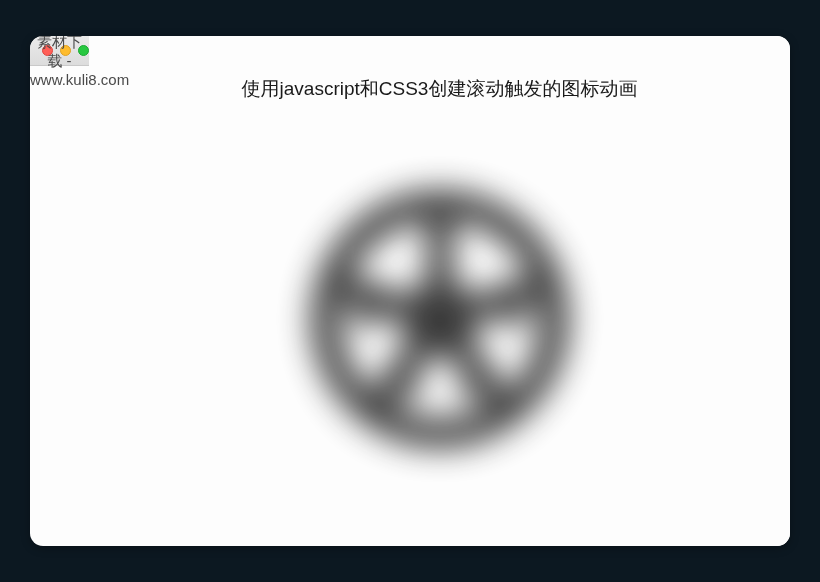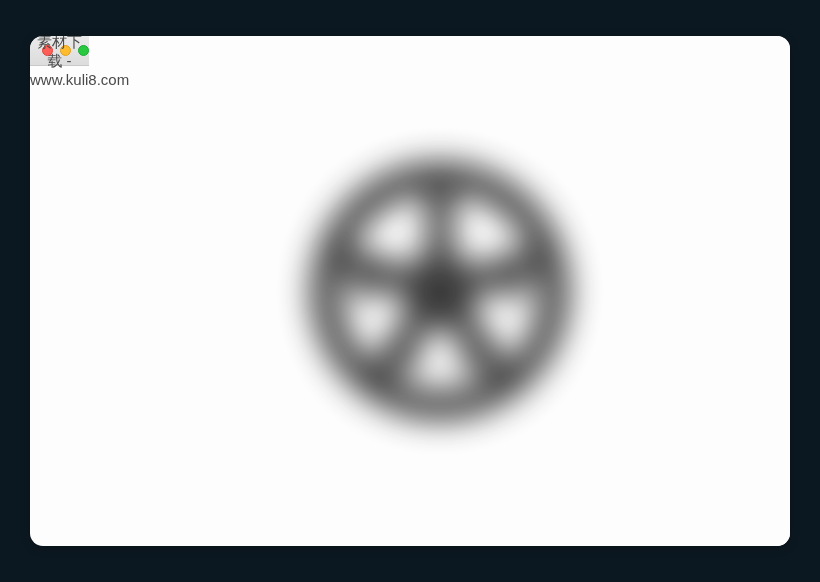--- a/index.html
+++ b/index.html
@@ -85,20 +85,21 @@
 <div class="window">
   <div class="titlebar">
     <div class="traffic-lights">
       <div class="dot red"></div>
       <div class="dot yellow"></div>
       <div class="dot green"></div>
     </div>
     <div class="titlebar-title">苦力吧素材下载 - www.kuli8.com</div>
   </div>
   <div class="content">
+    <h1 class="heading">使用javascript和CSS3创建滚动触发的图标动画</h1>
     <div class="icon-wrap">
       <svg class="soccer-icon" viewBox="0 0 100 100">
 
         <circle cx="50" cy="50" r="44" fill="none" stroke="#2a2a2a" stroke-width="11"></circle>
 
         <circle cx="50" cy="50" r="15" fill="#2a2a2a"></circle>
 
         <g fill="#2a2a2a">
           <path d="M50 35 L44 18 Q50 14 56 18 L50 35 Z"></path>
           <path d="M64 45 L80 38 Q84 44 82 51 L64 45 Z" transform="rotate(5 50 50)"></path>

